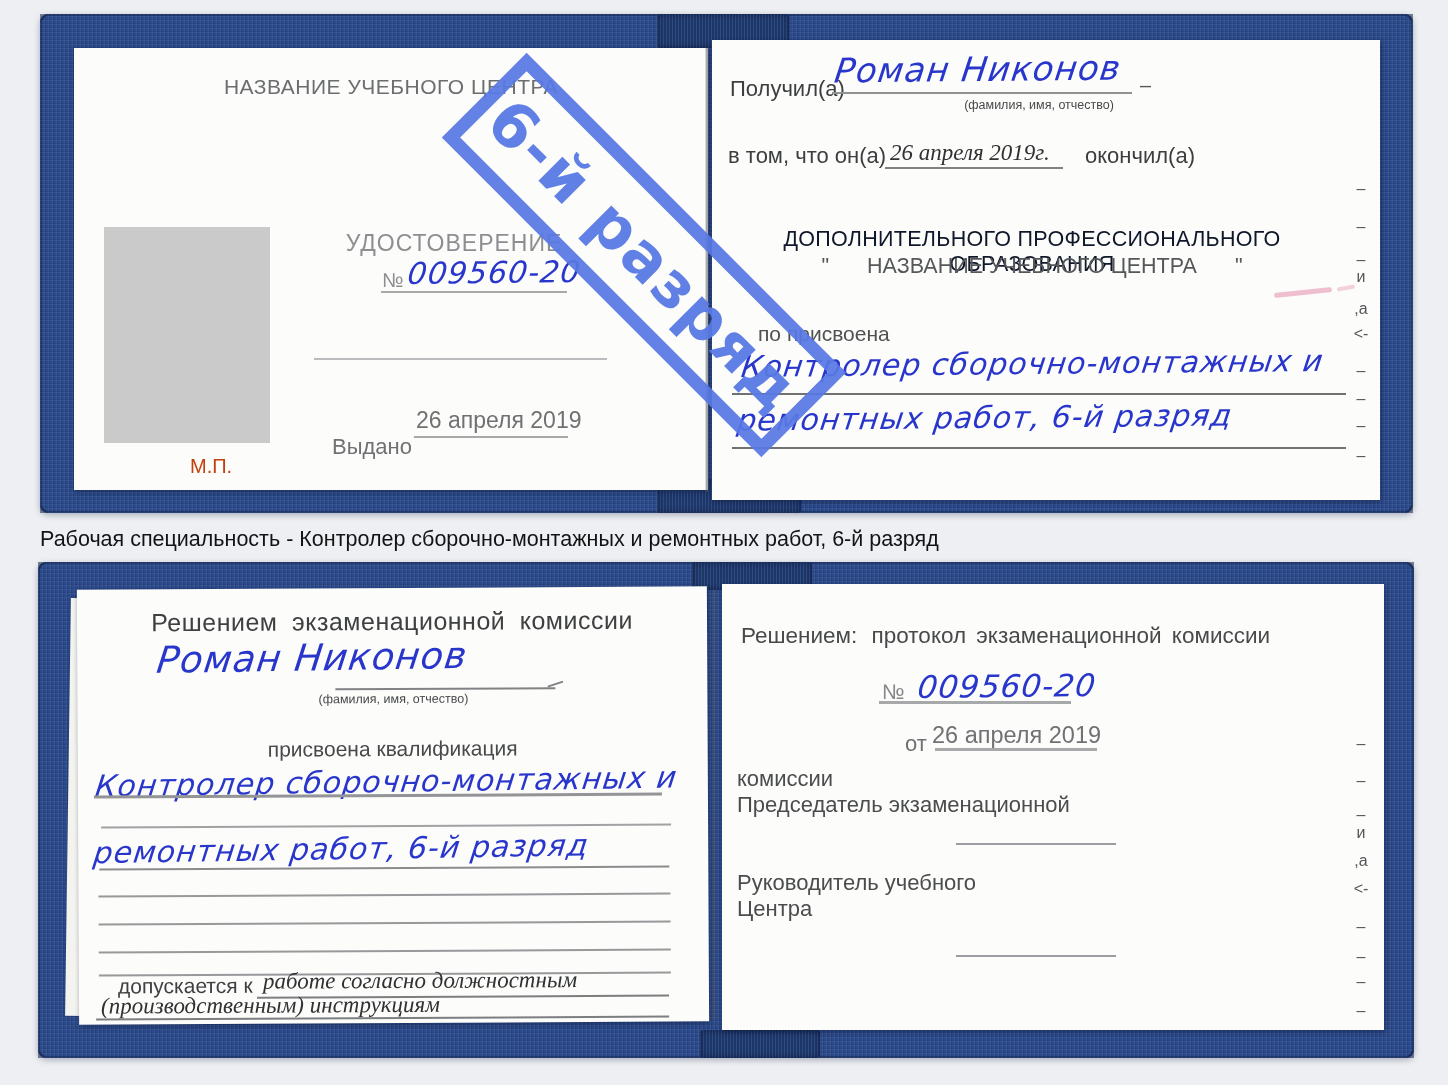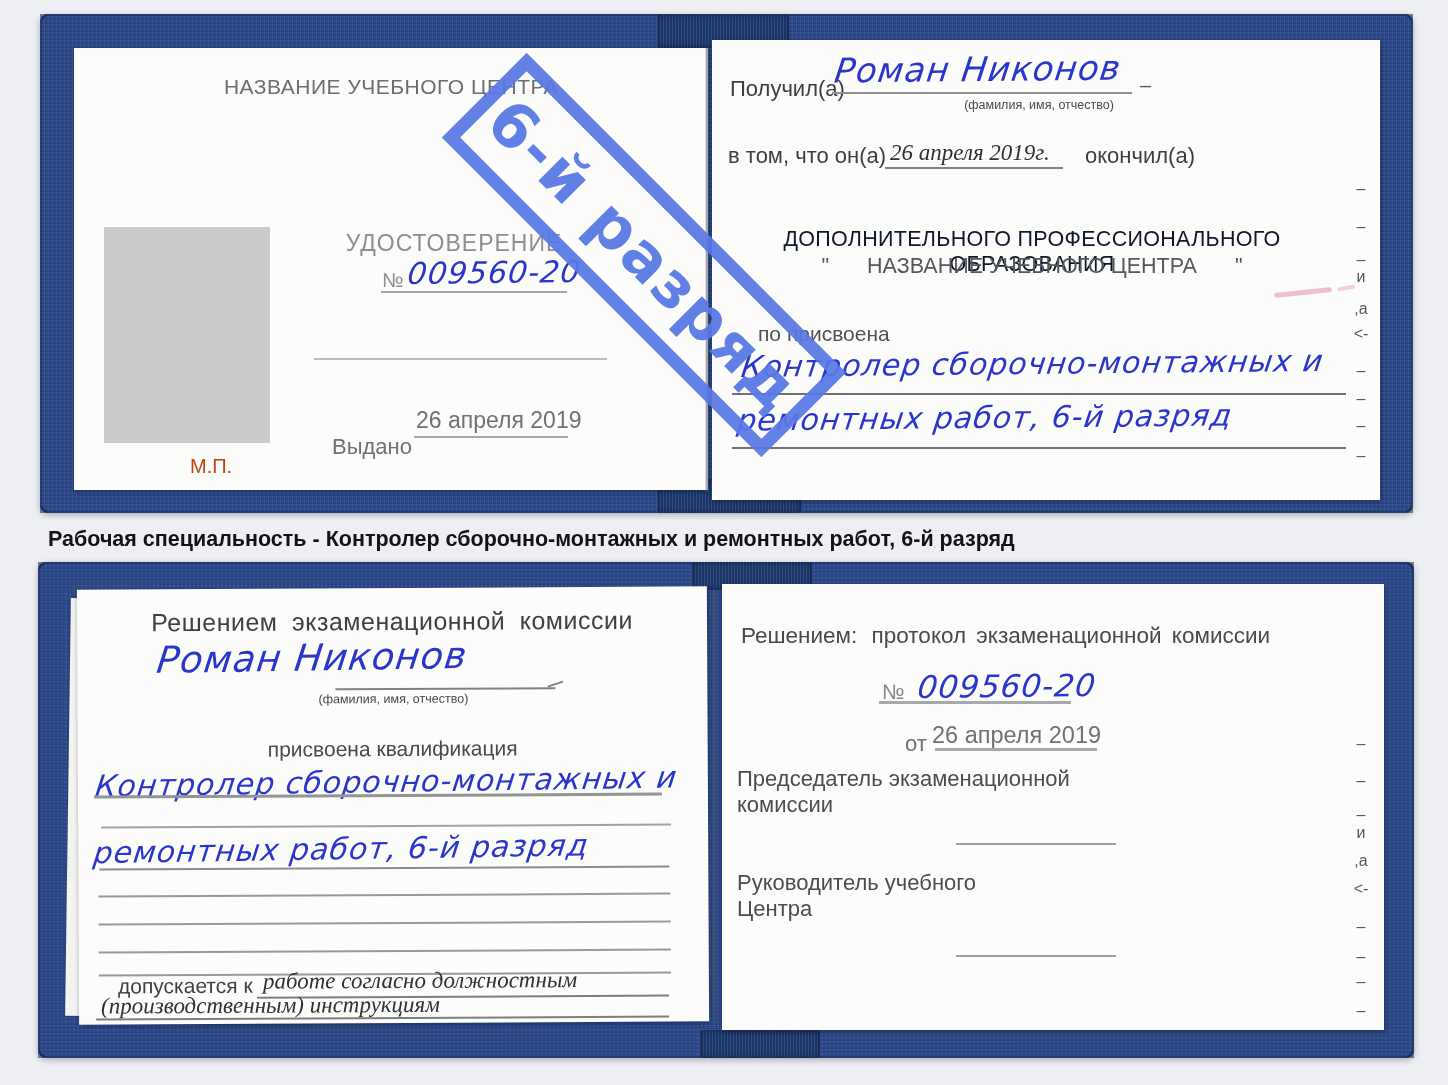--- a/index.html
+++ b/index.html
@@ -129,21 +129,21 @@
   <span class="edge-mark" style="left:636px;top:322px;">–</span>
   <span class="edge-mark" style="left:636px;top:350px;">–</span>
   <span class="edge-mark" style="left:636px;top:377px;">–</span>
   <span class="edge-mark" style="left:636px;top:407px;">–</span>
 </div>
 
 <div class="watermark">
   <div class="watermark-text">6-й разряд</div>
 </div>
 
-<div class="print" style="left:48px;top:527px;font-size:21.5px;color:#121315;font-weight:bold;">Рабочая специальность - Контролер сборочно-монтажных и ремонтных работ, 6-й разряд</div>
+<div class="print" style="left:40px;top:527px;font-size:21.5px;color:#121315;">Рабочая специальность - Контролер сборочно-монтажных и ремонтных работ, 6-й разряд</div>
 
 <div class="cover" style="left:38px;top:562px;width:1376px;height:496px;">
   <div class="miter tl" style="left:0;top:0;"></div>
   <div class="miter tr" style="right:0;top:0;"></div>
   <div class="miter bl" style="left:0;bottom:0;"></div>
   <div class="miter br" style="right:0;bottom:0;"></div>
 </div>
 <div class="tab" style="left:692px;top:562px;width:120px;height:28px;"></div>
 <div class="tab" style="left:700px;top:1030px;width:120px;height:28px;"></div>
 
@@ -178,22 +178,22 @@
     <span>Решением:</span>
     <span style="margin-left:8px;word-spacing:4px;">протокол экзаменационной комиссии</span>
   </div>
   <div class="print" style="left:160px;top:96px;font-size:21px;color:#85878a;">№</div>
   <div class="hw" style="left:196px;top:84px;font-size:31px;">009560-20</div>
   <div class="fline" style="left:157px;top:117px;width:192px;height:3px;"></div>
   <div class="print gray" style="left:183px;top:147px;font-size:22px;">от</div>
   <div class="print gray" style="left:210px;top:138px;font-size:23.5px;">26 апреля 2019</div>
   <div class="fline" style="left:213px;top:164px;width:162px;height:3px;"></div>
   <div class="abs" style="left:15px;top:182px;font-size:22px;line-height:26px;color:#4a4c4e;">
+    <div>комиссии</div>
     <div>Председатель экзаменационной</div>
-    <div>комиссии</div>
   </div>
   <div class="fline" style="left:234px;top:259px;width:160px;background:#9b9da0;"></div>
   <div class="abs" style="left:15px;top:286px;font-size:22px;line-height:26px;color:#4a4c4e;">
     <div>Руководитель учебного</div>
     <div>Центра</div>
   </div>
   <div class="fline" style="left:234px;top:371px;width:160px;background:#9b9da0;"></div>
 
   <span class="edge-mark" style="left:626px;top:151px;">–</span>
   <span class="edge-mark" style="left:626px;top:188px;">–</span>

